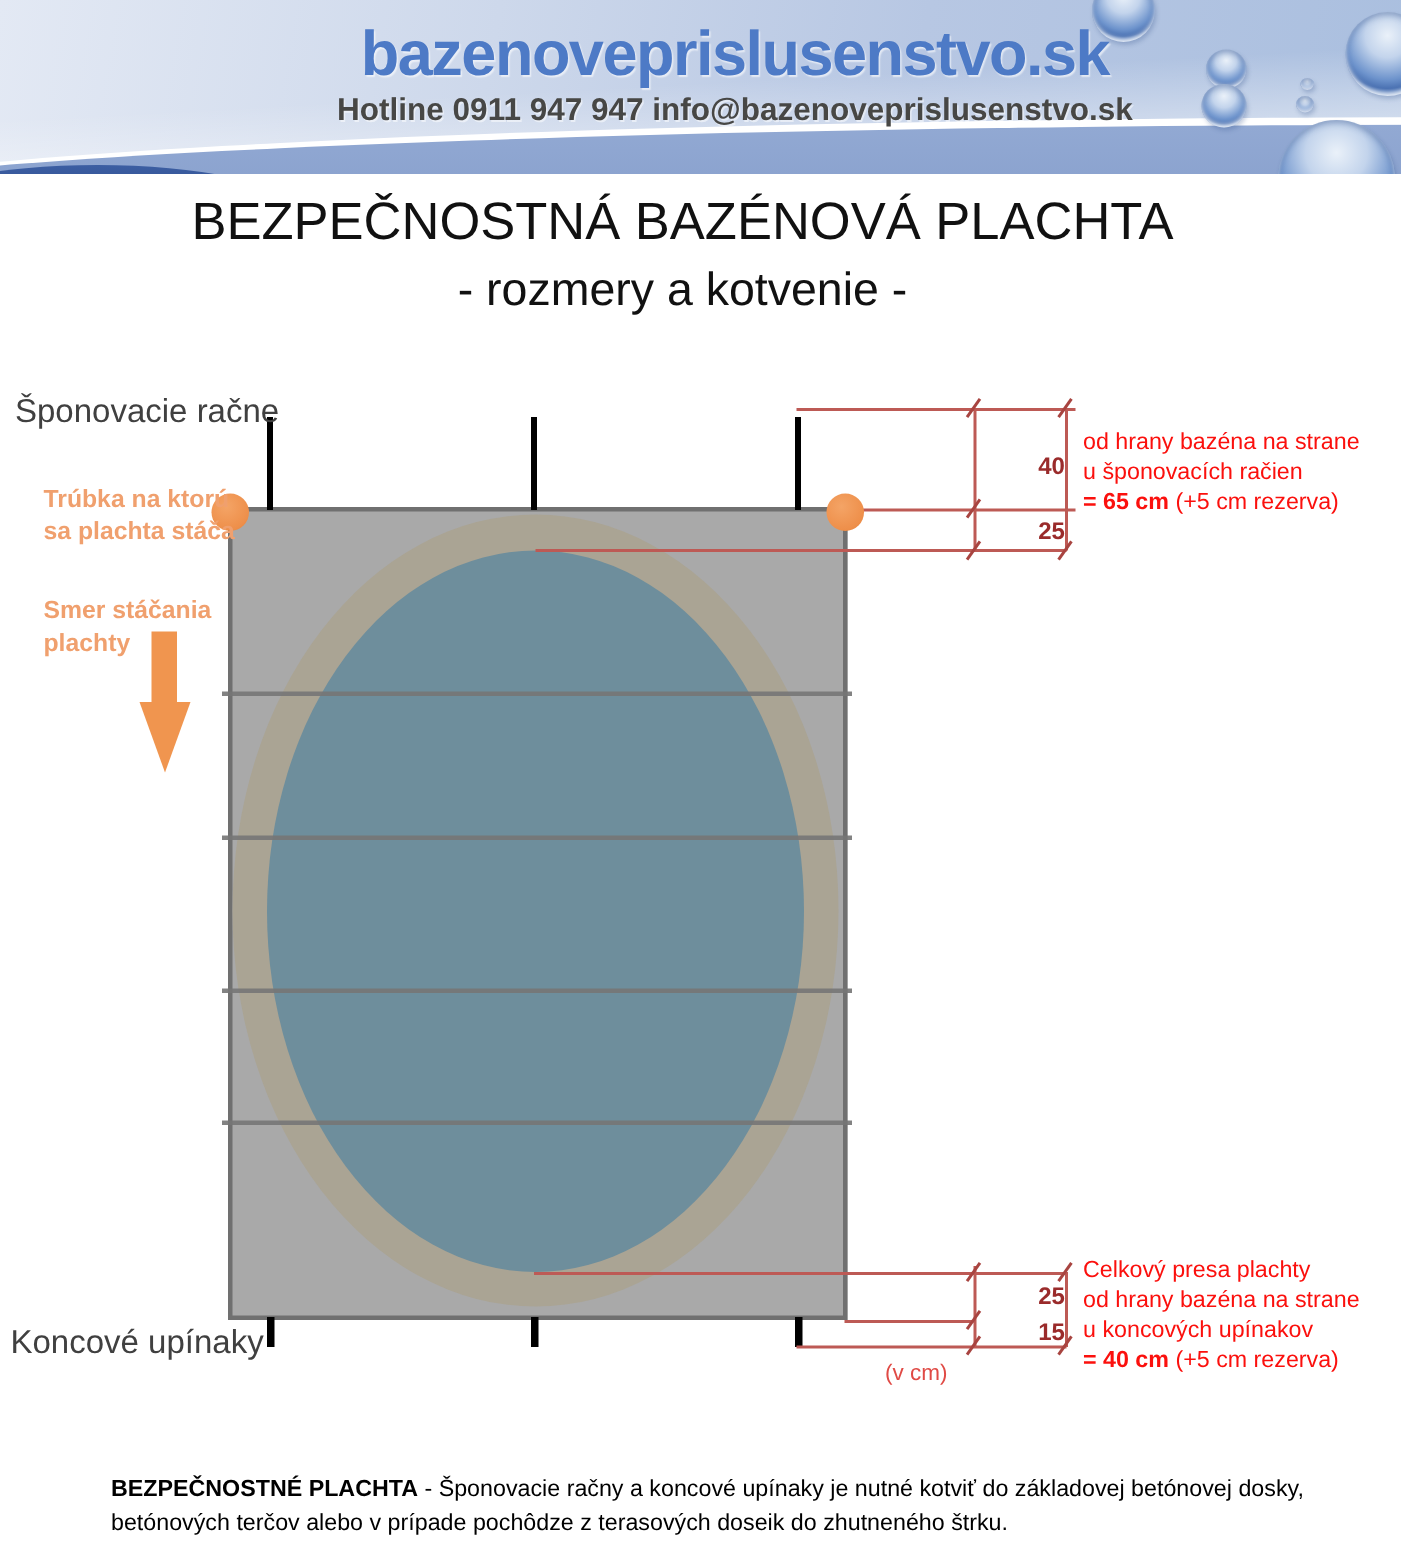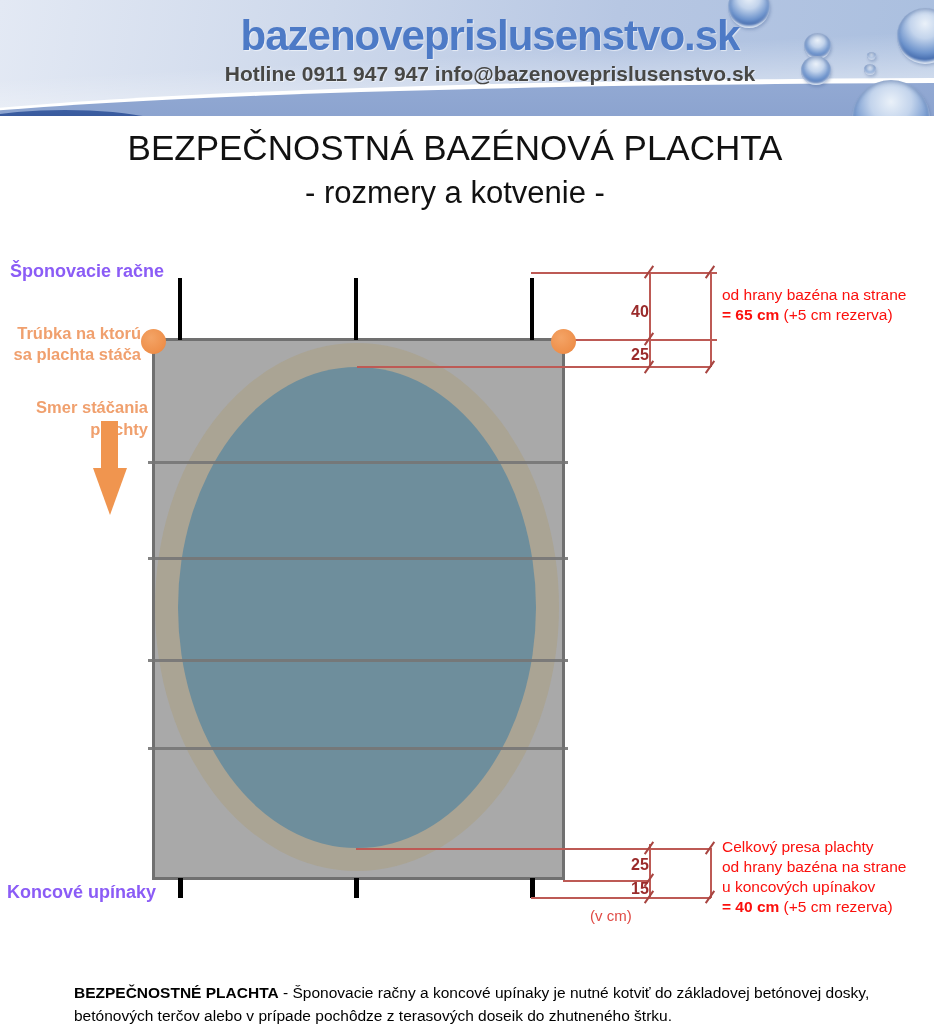--- a/index.html
+++ b/index.html
@@ -37,33 +37,33 @@
         background:#aaa494;}
   #water{position:absolute;left:178px;top:367px;width:358px;height:481px;border-radius:50%;
         background:#6e8e9c;}
   .seam{position:absolute;left:148px;width:420px;height:3px;background:#767676;opacity:0.9;}
   .tick-top{position:absolute;width:4px;height:62px;top:278px;background:#000;}
   .tick-bot{position:absolute;width:5px;height:20px;top:878px;background:#000;}
   .odot{position:absolute;width:25px;height:25px;border-radius:50%;
         background:radial-gradient(circle at 40% 35%, #f4a466, #ee8f4a 70%, #e37f38);}
 
   
-  .blk-label{position:absolute;font-weight:bold;font-size:18px;color:#8b5cf6;}
-  .org-label{position:absolute;font-weight:bold;font-size:16.5px;color:#f0a06e;text-align:right;line-height:21px;}
+  .blk-label{position:absolute;font-weight:normal;font-size:22px;color:#404040;}
+  .org-label{position:absolute;font-weight:bold;font-size:16.5px;color:#f0a06e;line-height:21px;margin-left:29px;}
   #arrow-shaft{position:absolute;left:101px;top:421px;width:17px;height:48px;background:#f0954f;}
   #arrow-head{position:absolute;left:93px;top:468px;width:0;height:0;
         border-left:17px solid transparent;border-right:17px solid transparent;
         border-top:47px solid #f0954f;}
 
   
   .dl-h{position:absolute;height:1.5px;background:#bd5a55;}
   .dl-v{position:absolute;width:1.5px;background:#bd5a55;}
   .slash{position:absolute;width:15px;height:2px;background:#a84440;
          transform:translate(-50%,-50%) rotate(-55deg);}
-  .dim-num{position:absolute;left:611px;width:58px;text-align:center;
+  .dim-num{position:absolute;left:672px;width:58px;text-align:center;
            font-size:16px;font-weight:bold;color:#9a2b2b;line-height:20px;}
   .note{position:absolute;left:722px;width:210px;font-size:15.5px;line-height:20px;color:#fb100d;}
   .note b{font-weight:bold;}
   #units{position:absolute;left:590px;top:907px;font-size:15px;color:#e04a45;}
 
   
   #footer{position:absolute;left:74px;top:981px;width:822px;font-size:15.5px;
           line-height:23px;color:#000;}
   #footer b{font-weight:bold;}
 </style>
@@ -145,20 +145,21 @@
   <div class="org-label" style="left:0px;top:396px;width:148px;line-height:22px;">
     <div>Smer stáčania</div>
     <div>plachty</div>
   </div>
   <div id="arrow-shaft"></div>
   <div id="arrow-head"></div>
   <div class="blk-label" style="left:7px;top:882px;">Koncové upínaky</div>
 
   <div class="note" style="top:285px;">
     <div>od hrany bazéna na strane</div>
+    <div>u šponovacích račien</div>
     <div><b>= 65 cm</b><span> (+5 cm rezerva)</span></div>
   </div>
   <div class="note" style="top:837px;">
     <div>Celkový presa plachty</div>
     <div>od hrany bazéna na strane</div>
     <div>u koncových upínakov</div>
     <div><b>= 40 cm</b><span> (+5 cm rezerva)</span></div>
   </div>
 
   <div id="footer">

